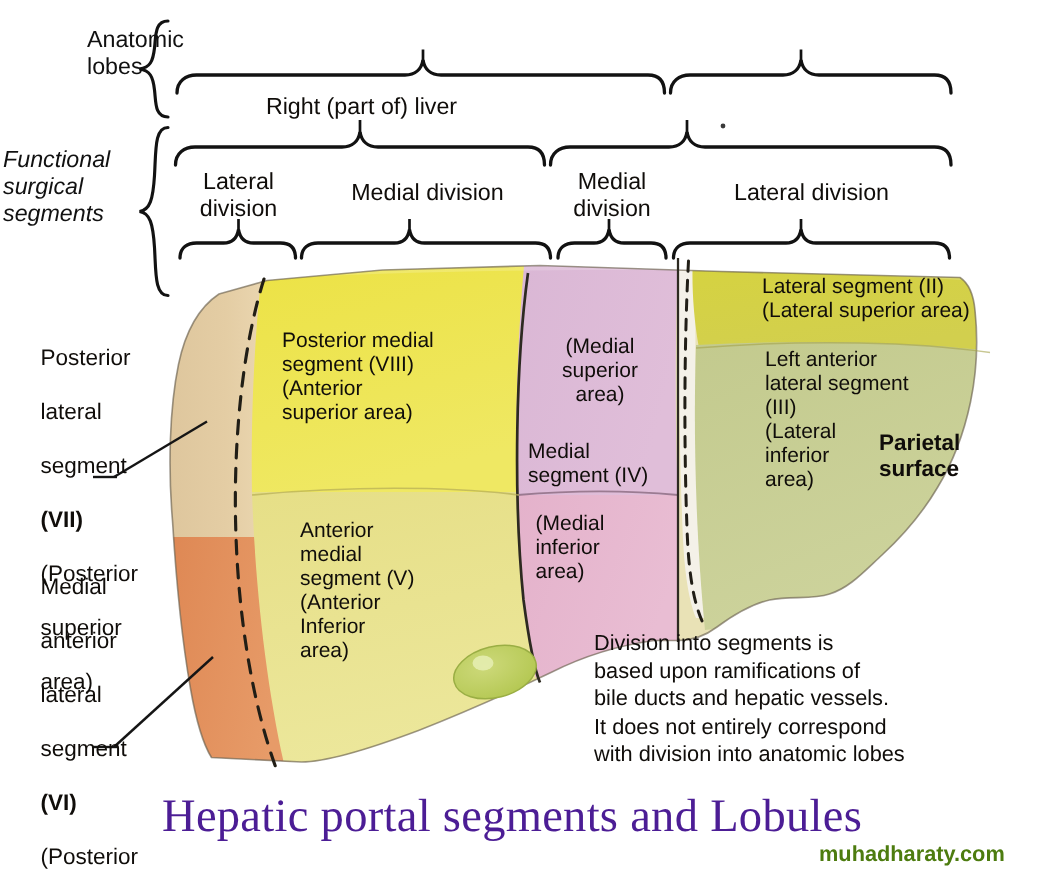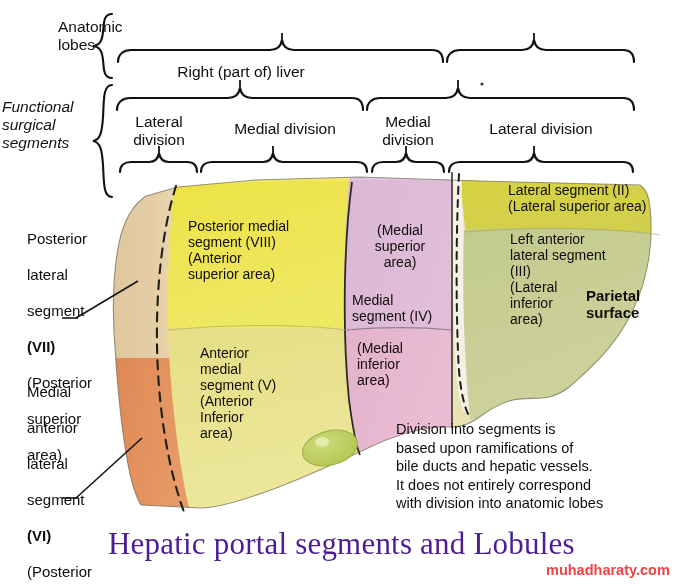--- a/index.html
+++ b/index.html
@@ -37,21 +37,21 @@
     font-family:"Liberation Serif", serif;
     font-size:31px;
     color:#4c1d95;
     letter-spacing:.2px;
   }
   .watermark{
     position:absolute;
     font-family:"Liberation Sans", sans-serif;
     font-weight:bold;
     font-size:14.5px;
-    color:#ef4444;
+    color:#4d7c0f;
   }
   .rowlabel{
     position:absolute;
     font-size:15.5px;
     line-height:1.16;
     text-align:left;
     white-space:pre-line;
   }
 </style>
 </head>

